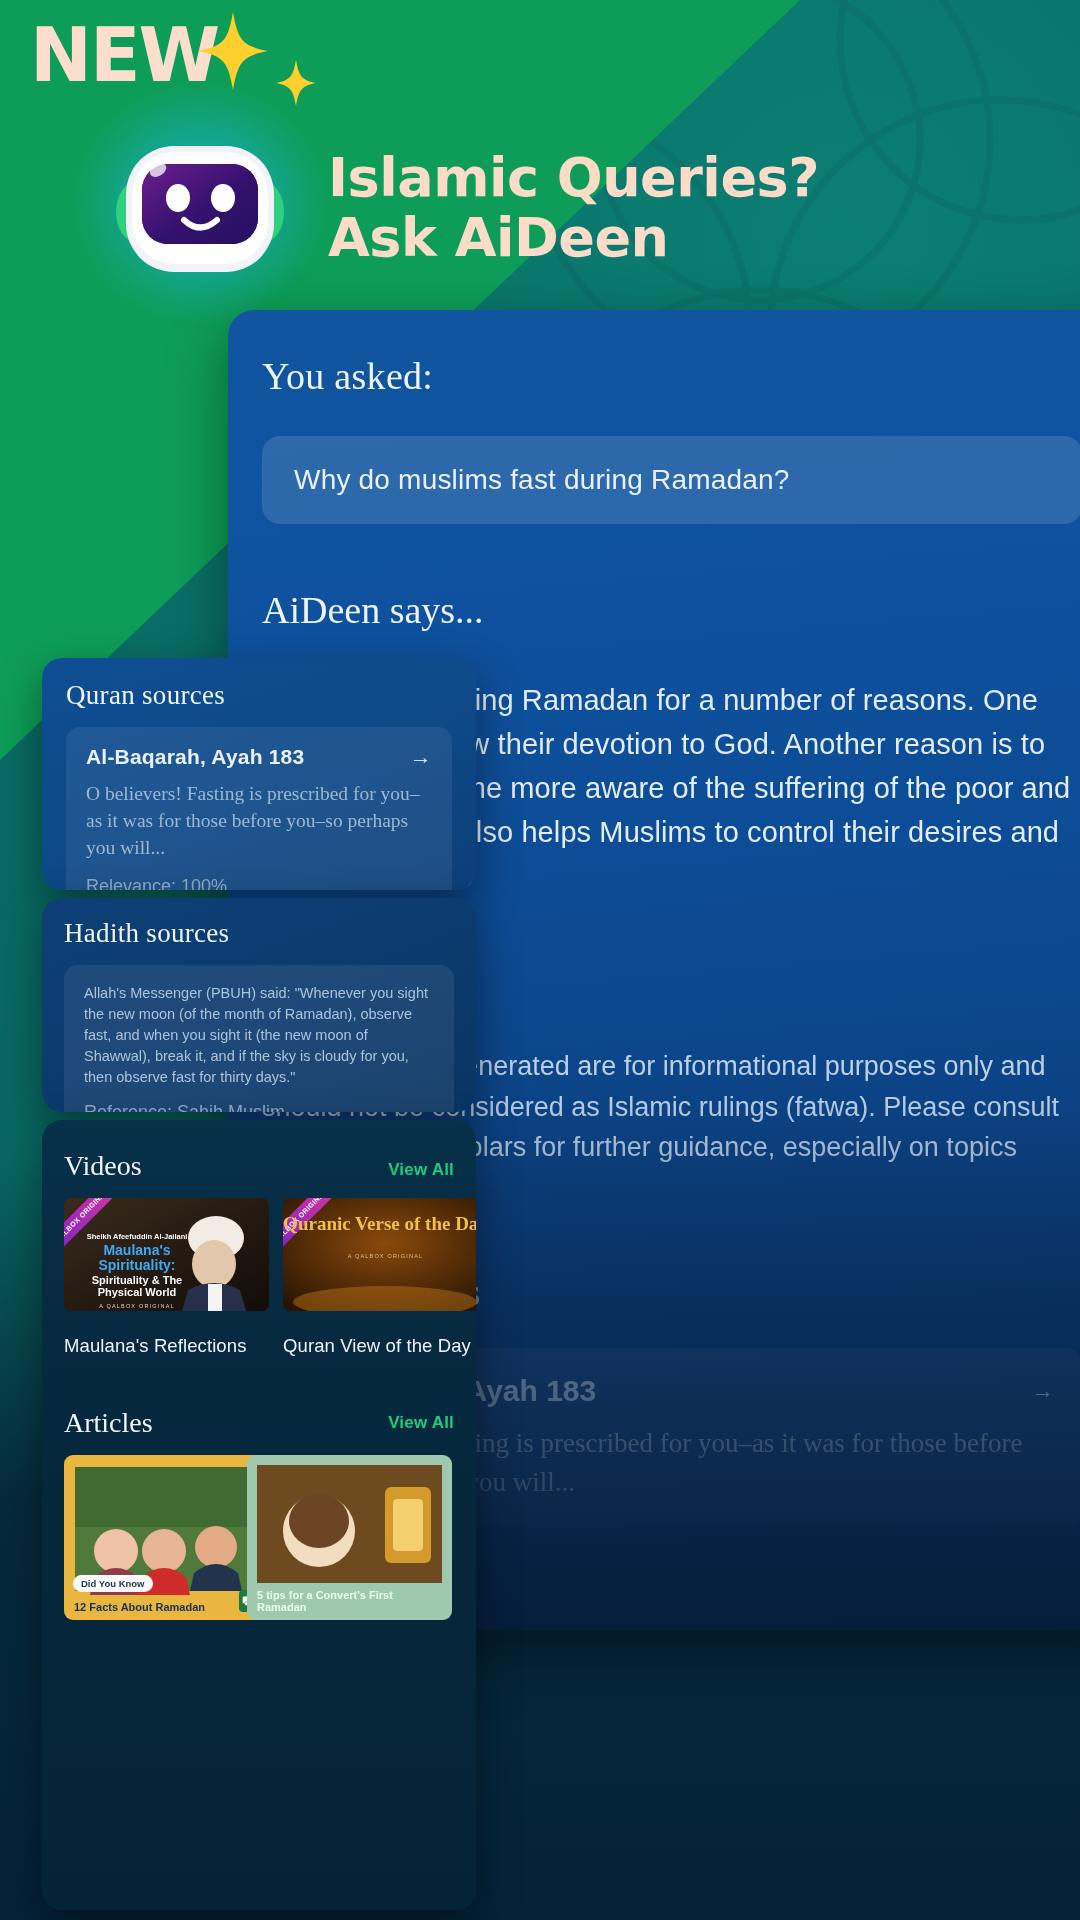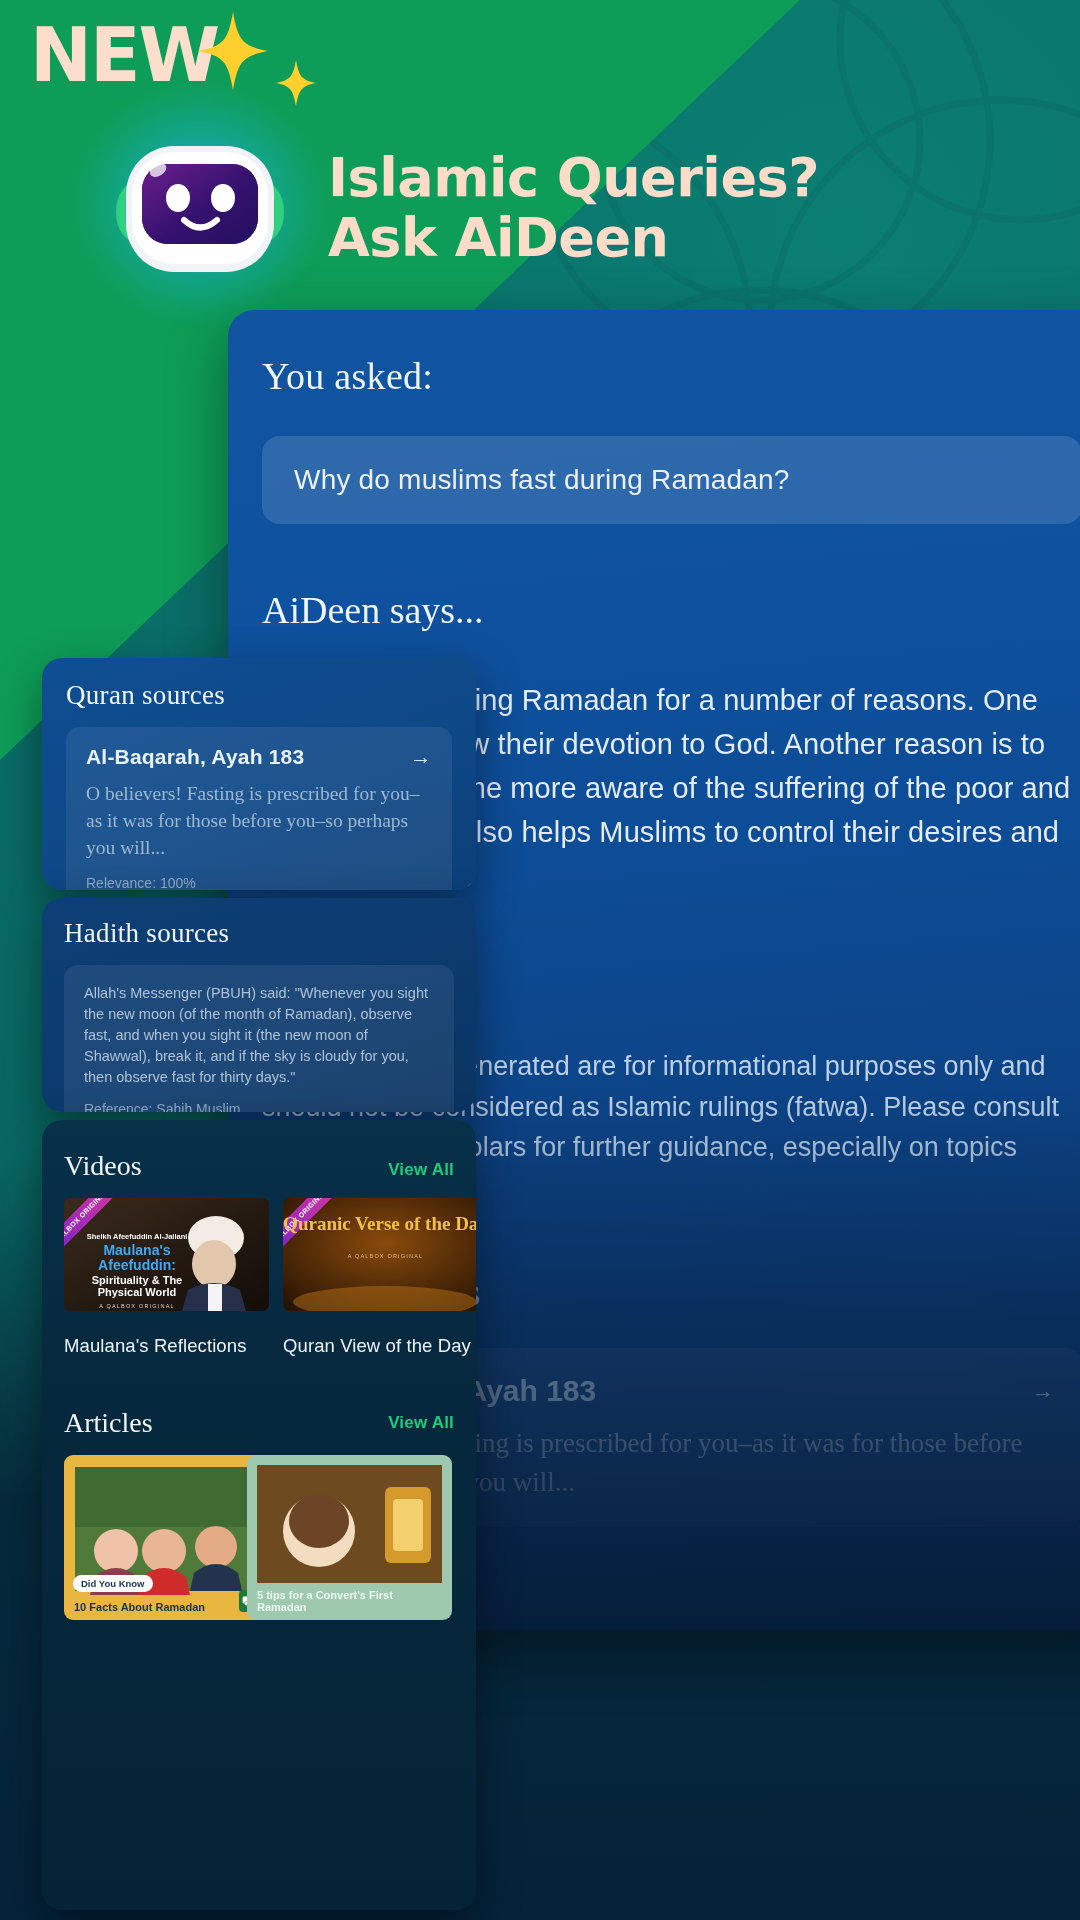--- a/index.html
+++ b/index.html
@@ -142,21 +142,21 @@
   .inner-head {
     display:flex; align-items:center; justify-content:space-between;
     font-size:21px; font-weight:bold; color:#e9f1fa; letter-spacing:.2px;
   }
   .arrow-ico { color:#dbe7f4; font-size:22px; line-height:1; }
   .inner-quote {
     margin-top:12px;
     font-family:"Liberation Serif", serif;
     font-size:19.5px; line-height:1.38; color:#9fb8d2;
   }
-  .inner-meta { margin-top:12px; font-size:14px; color:#8ea8c4; line-height:1.42; }
+  .inner-meta { margin-top:12px; font-size:18px; color:#8ea8c4; line-height:1.42; }
   .hadith-quote { font-size:14.5px; line-height:1.45; color:#aec3d9; }
 
   
   .sec-head {
     display:flex; align-items:baseline; justify-content:space-between;
     margin-top:8px;
   }
   .sec-title { font-family:"Liberation Serif", serif; font-size:28px; color:#f2f7fc; }
   .view-all { font-size:17px; font-weight:bold; color:#1ecb7b; letter-spacing:.2px; }
   .thumb-row { display:flex; gap:14px; margin-top:16px; }
@@ -315,21 +315,21 @@
                 </linearGradient>
               </defs>
             <ellipse cx="152" cy="40" rx="28" ry="22" fill="#f2ece4"></ellipse>
             <ellipse cx="150" cy="66" rx="22" ry="24" fill="#e3c7ad"></ellipse>
             <path d="M124 92 q26 -14 52 0 l6 21 h-64 z" fill="#27304a"></path>
             <rect x="144" y="86" width="14" height="27" fill="#f4f4f4"></rect>
           </svg>
           <div class="ribbon">QALBOX ORIGINAL</div>
           <div style="position:absolute;left:14px;top:34px;width:118px;color:#fff;">
             <div style="font-size:7.5px;font-weight:bold;text-align:center;">Sheikh Afeefuddin Al-Jailani</div>
-            <div style="font-size:14px;font-weight:bold;color:#3fa9f5;text-align:center;line-height:1.05;margin-top:2px;">Maulana's Afeefuddin:</div>
+            <div style="font-size:14px;font-weight:bold;color:#3fa9f5;text-align:center;line-height:1.05;margin-top:2px;">Maulana's Spirituality:</div>
             <div style="font-size:11px;font-weight:bold;text-align:center;margin-top:2px;">Spirituality &amp; The Physical World</div>
             <div style="font-size:5.5px;letter-spacing:1.2px;text-align:center;margin-top:5px;color:#d8d2c8;">A QALBOX ORIGINAL</div>
           </div>
         </div>
         <div class="vthumb-label">Maulana's Reflections</div>
       </div>
 
       <div class="vthumb">
         <div class="vthumb-img">
           <svg width="205" height="113" viewBox="0 0 205 113">
@@ -367,21 +367,21 @@
             <rect x="11" y="12" width="183" height="60" fill="#3f6b33"></rect>
             <circle cx="52" cy="96" r="22" fill="#f0c3a8"></circle>
             <path d="M30 122 q22 -18 44 0 l4 18 h-52 z" fill="#8e3b4e"></path>
             <circle cx="100" cy="96" r="22" fill="#e8b694"></circle>
             <path d="M78 122 q22 -18 44 0 l4 18 h-52 z" fill="#cf2b2b"></path>
             <circle cx="152" cy="92" r="21" fill="#e3aa86"></circle>
             <path d="M130 118 q22 -18 44 0 l4 18 h-52 z" fill="#22344d"></path>
           </svg>
           <div class="badge-dyk">Did You Know</div>
           <div class="badge-mosque">⛟</div>
-          <div class="art-cap">10 Facts About Ramadan</div>
+          <div class="art-cap">12 Facts About Ramadan</div>
         </div>
       </div>
 
       <div class="athumb">
         <div class="athumb-img">
           <svg width="205" height="165" viewBox="0 0 205 165">
             <rect width="205" height="165" fill="#9ec9ae"></rect>
             <rect x="10" y="10" width="185" height="118" fill="#6e4a20"></rect>
             <circle cx="72" cy="76" r="36" fill="#f2ddc0"></circle>
             <ellipse cx="72" cy="66" rx="30" ry="27" fill="#6b4526"></ellipse>

